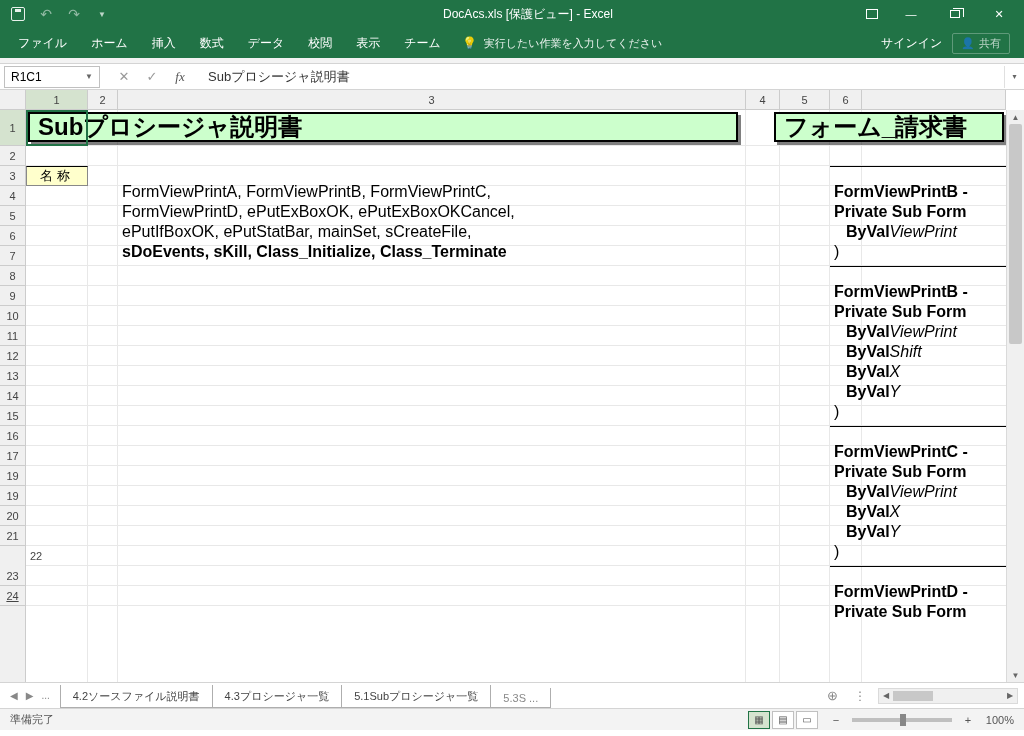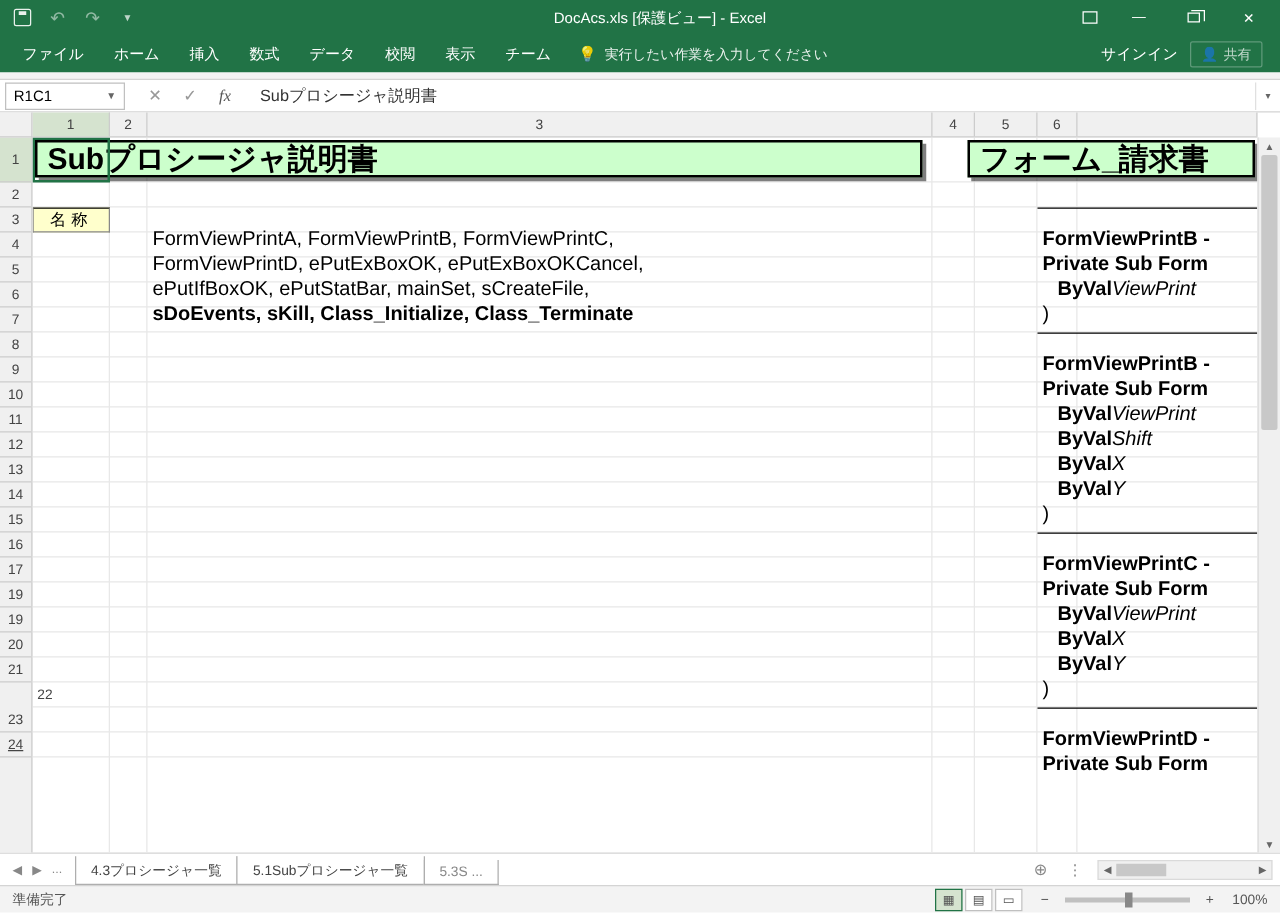--- a/index.html
+++ b/index.html
@@ -278,20 +278,21 @@
   </div>
 </div>
 
 <div class="sheet-bar">
   <div class="sheet-nav">
     <span>◀</span>
     <span>▶</span>
     <span>...</span>
   </div>
   <div class="sheet-tabs" id="sheettabs">
+      <div class="stab">4.2ソースファイル説明書</div>
       <div class="stab">4.3プロシージャ一覧</div>
       <div class="stab">5.1Subプロシージャ一覧</div>
       <div class="stab more">5.3S  ...</div>
     </div>
   <span class="add-sheet">⊕</span>
   <span style="padding:0 6px;color:#888;">⋮</span>
   <div class="hscroll">
     <div class="arr l">◀</div>
     <div class="thumb"></div>
     <div class="arr r">▶</div>

